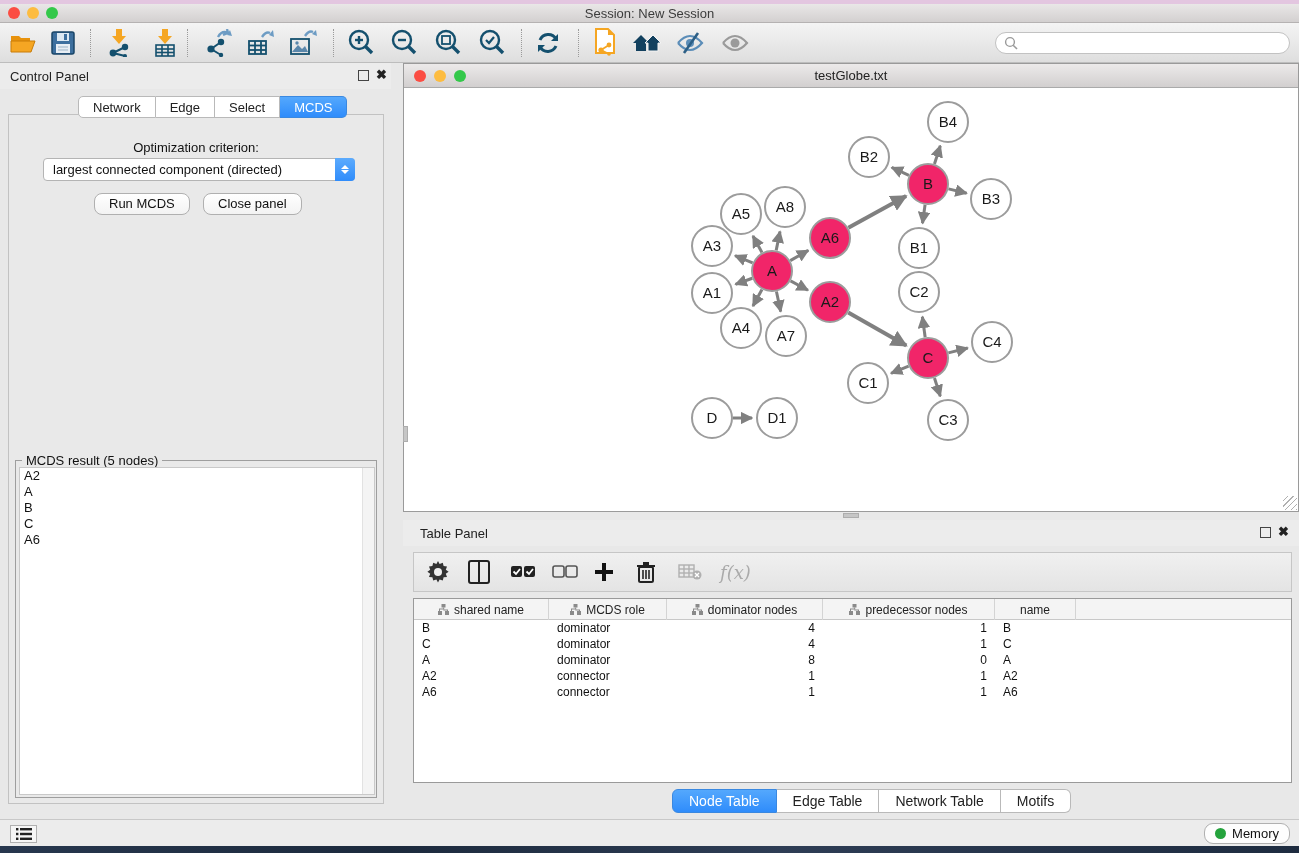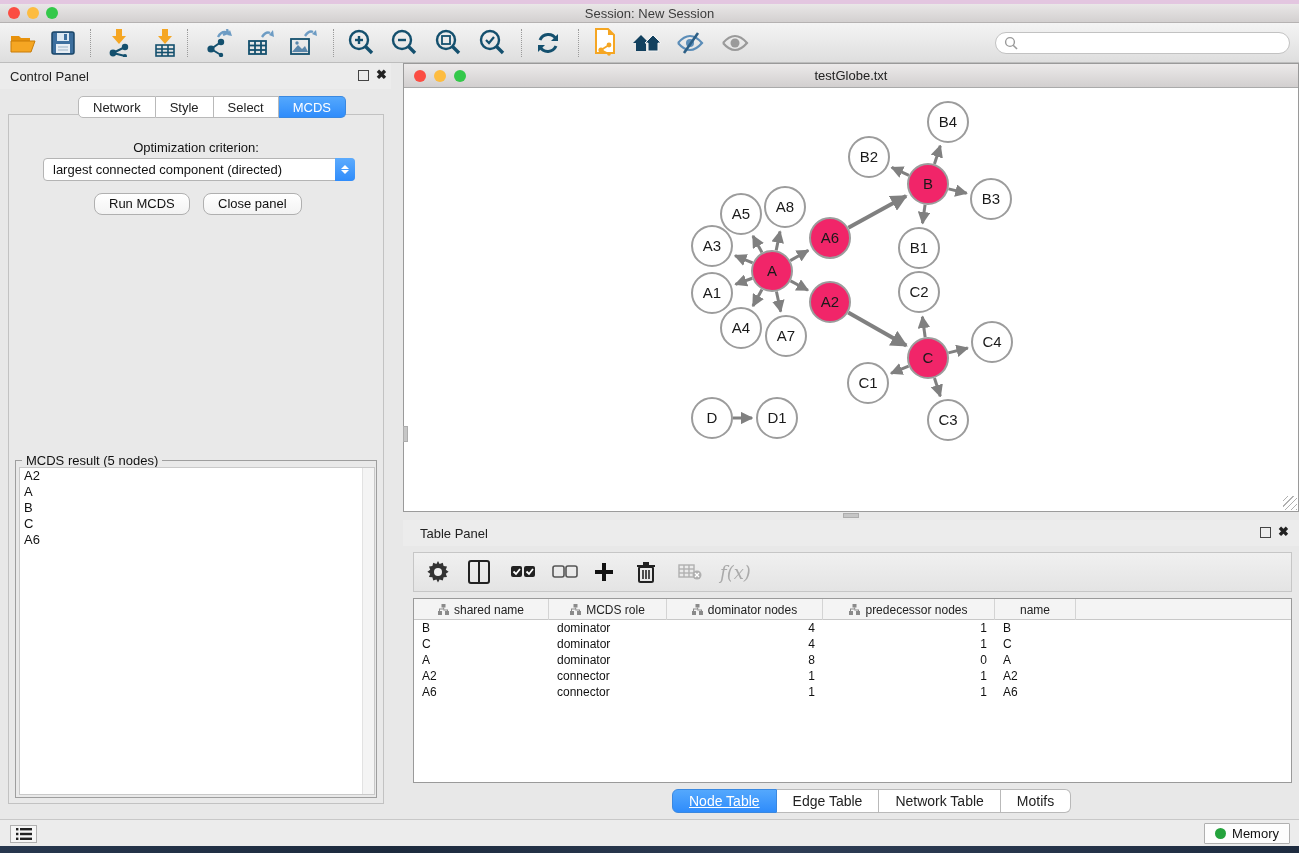--- a/index.html
+++ b/index.html
@@ -73,28 +73,28 @@
   #tp-thead { display:flex; height:21px; background:#f4f4f4; border-bottom:1px solid #c8c8c8; }
   .th { display:flex; align-items:center; justify-content:center; gap:5px; font-size:12px; color:#222;
     border-right:1px solid #d4d4d4; height:21px; }
   .tr { display:flex; height:16px; align-items:center; }
   .td { font-size:12px; color:#111; padding:0 8px; overflow:hidden; white-space:nowrap; }
   .td.num { text-align:right; }
   #tp-tabs { left:672px; top:789px; height:24px; display:flex; z-index:5; }
   .seg-tab2 { height:24px; padding:0 16px; font-size:14px; line-height:23px; color:#222; background:#fff; border:1px solid #b9b9b9; border-left:none; }
   .seg-tab2:first-child { border-left:1px solid #b9b9b9; border-radius:6px 0 0 6px; }
   .seg-tab2:last-child { border-radius:0 6px 6px 0; }
-  .seg-tab2.sel { background:linear-gradient(#54a8fd,#2f8cfb); color:#fff; border-color:#3a88e0;text-decoration:underline; }
+  .seg-tab2.sel { background:linear-gradient(#54a8fd,#2f8cfb); color:#fff; border-color:#3a88e0; }
 
   
   #statusbar { left:0; top:819px; width:1299px; height:27px; background:#ececec; border-top:1px solid #c8c8c8; }
   #list-btn { position:absolute; left:10px; top:5px; width:27px; height:18px; background:#f6f6f6; border:1px solid #b0b0b0;
     display:flex; align-items:center; justify-content:center; }
   #memory-btn { position:absolute; right:9px; top:3px; height:21px; background:#fdfdfd; border:1px solid #b0b0b0;
-    border-radius:1px; display:flex; align-items:center; gap:6px; padding:0 10px; font-size:13px; color:#111; }
+    border-radius:9px; display:flex; align-items:center; gap:6px; padding:0 10px; font-size:13px; color:#111; }
   #memory-dot { width:11px; height:11px; border-radius:50%; background:#24a33c; }
   #desktop-bottom { left:0; top:846px; width:1299px; height:7px;
     background:linear-gradient(90deg,#27374e,#1c2a3d 30%,#2e3d55 60%,#1e2c40); }
 </style>
 </head>
 <body>
 
 <div id="desktop-top" class="abs"></div>
 <div id="titlebar" class="abs">
   <span class="tl" style="left:8px;background:#fb4d43;"></span>
@@ -256,21 +256,21 @@
   </div>
 </div>
 
 <div id="cp-header" class="abs">
   <span id="cp-title">Control Panel</span>
   <span class="panel-float" style="left:358px"></span>
   <span class="panel-close" style="left:376px">✖</span>
 </div>
 <div id="cp-tabs" class="abs">
     <div class="seg-tab">Network</div>
-    <div class="seg-tab">Style</div>
+    <div class="seg-tab">Edge</div>
     <div class="seg-tab">Select</div>
     <div class="seg-tab sel">MCDS</div>
   </div>
 <div id="cp-body" class="abs">
   <div id="criterion-select">
     <span id="criterion-value">largest connected component (directed)</span>
     <span id="criterion-stepper">
         <span class="chev up"></span>
         <span class="chev down"></span>
       </span>

